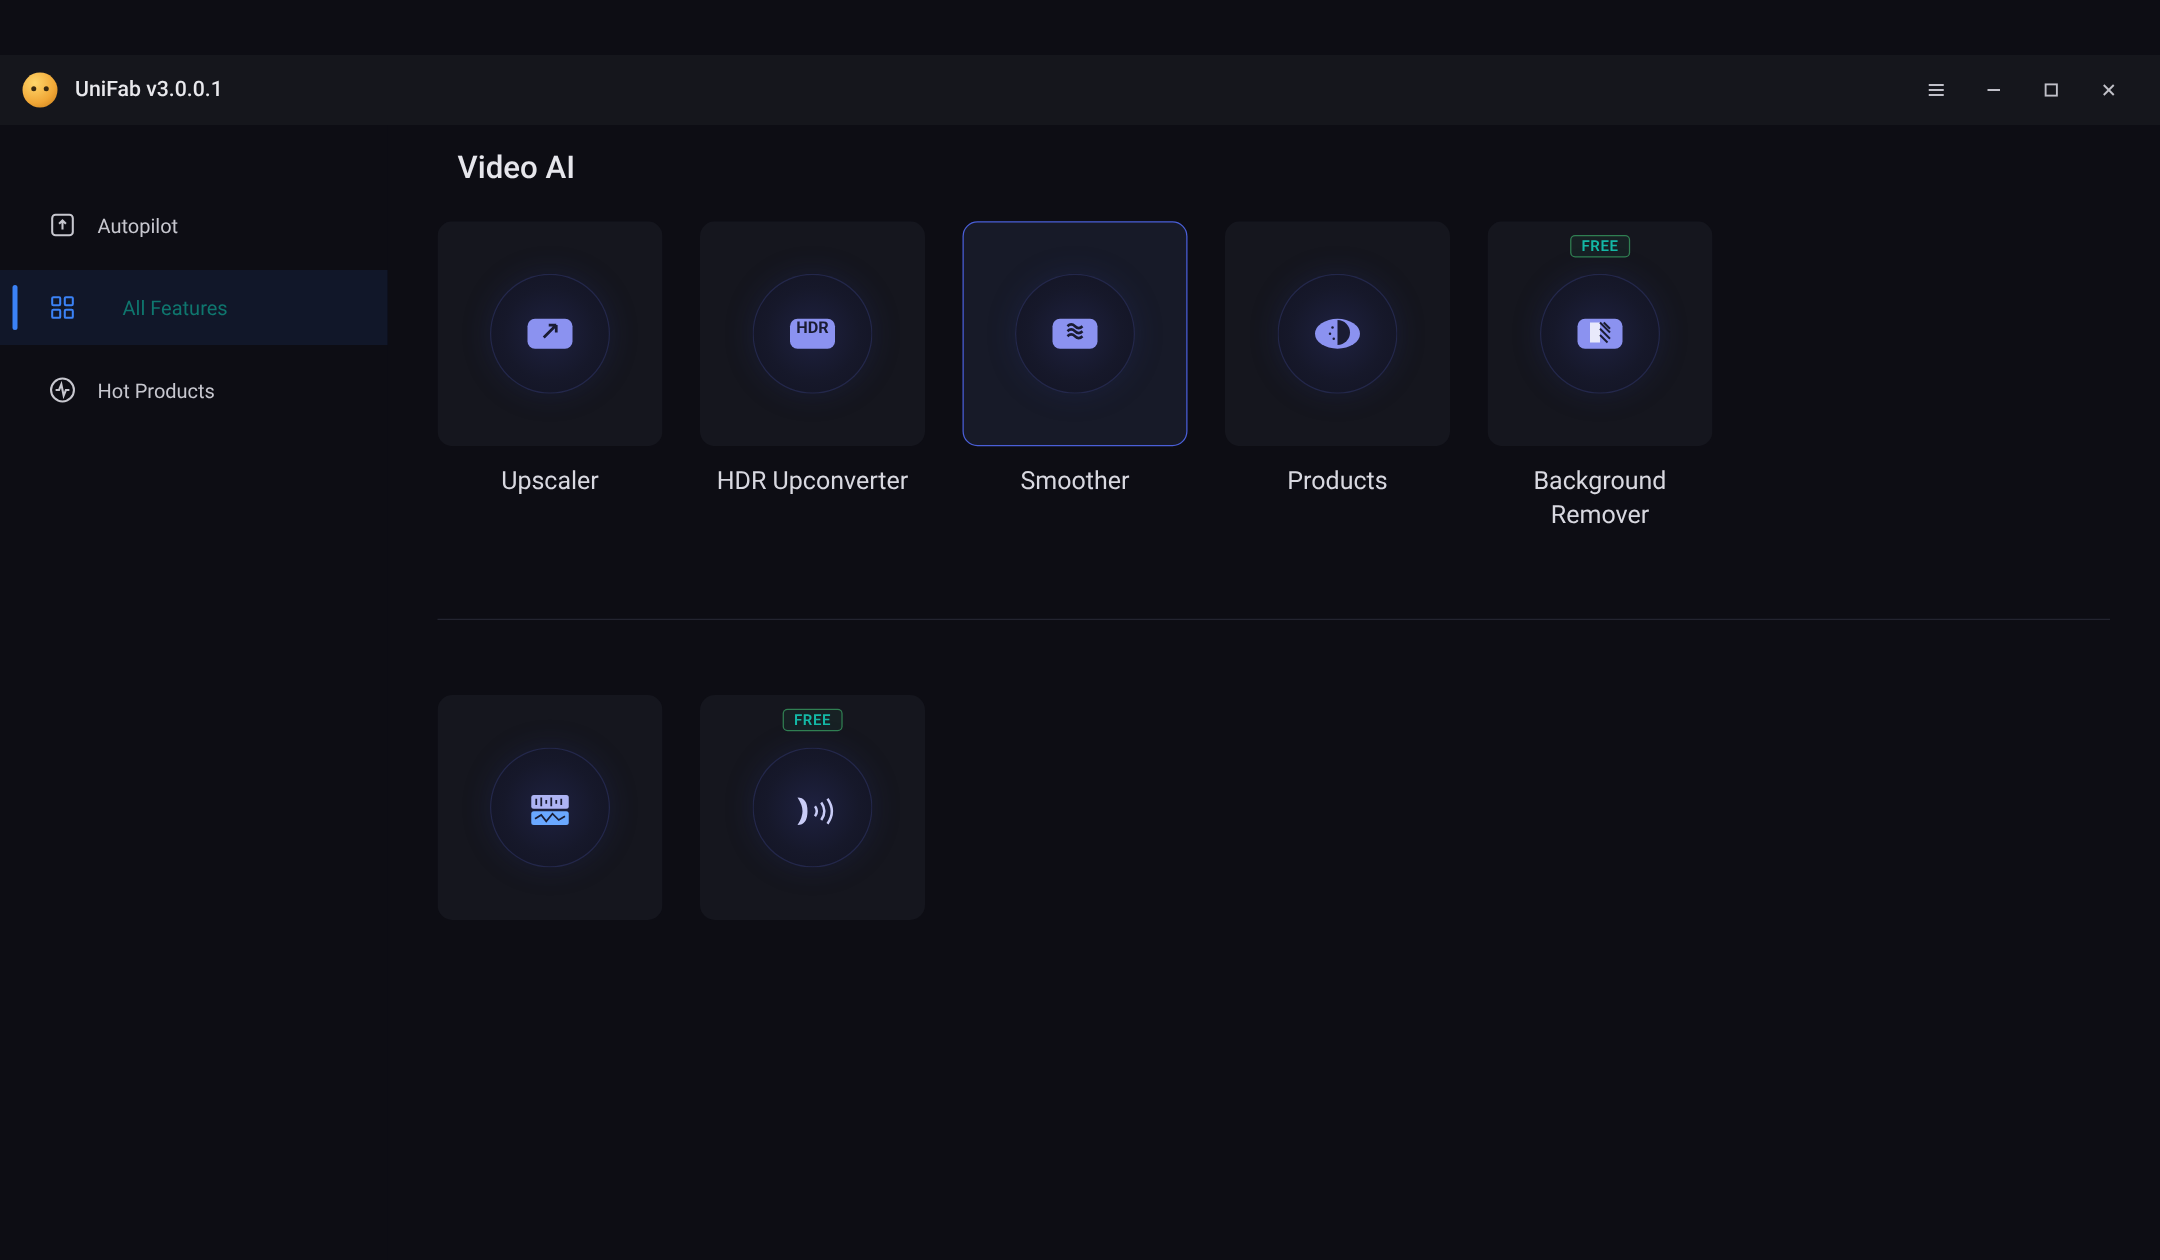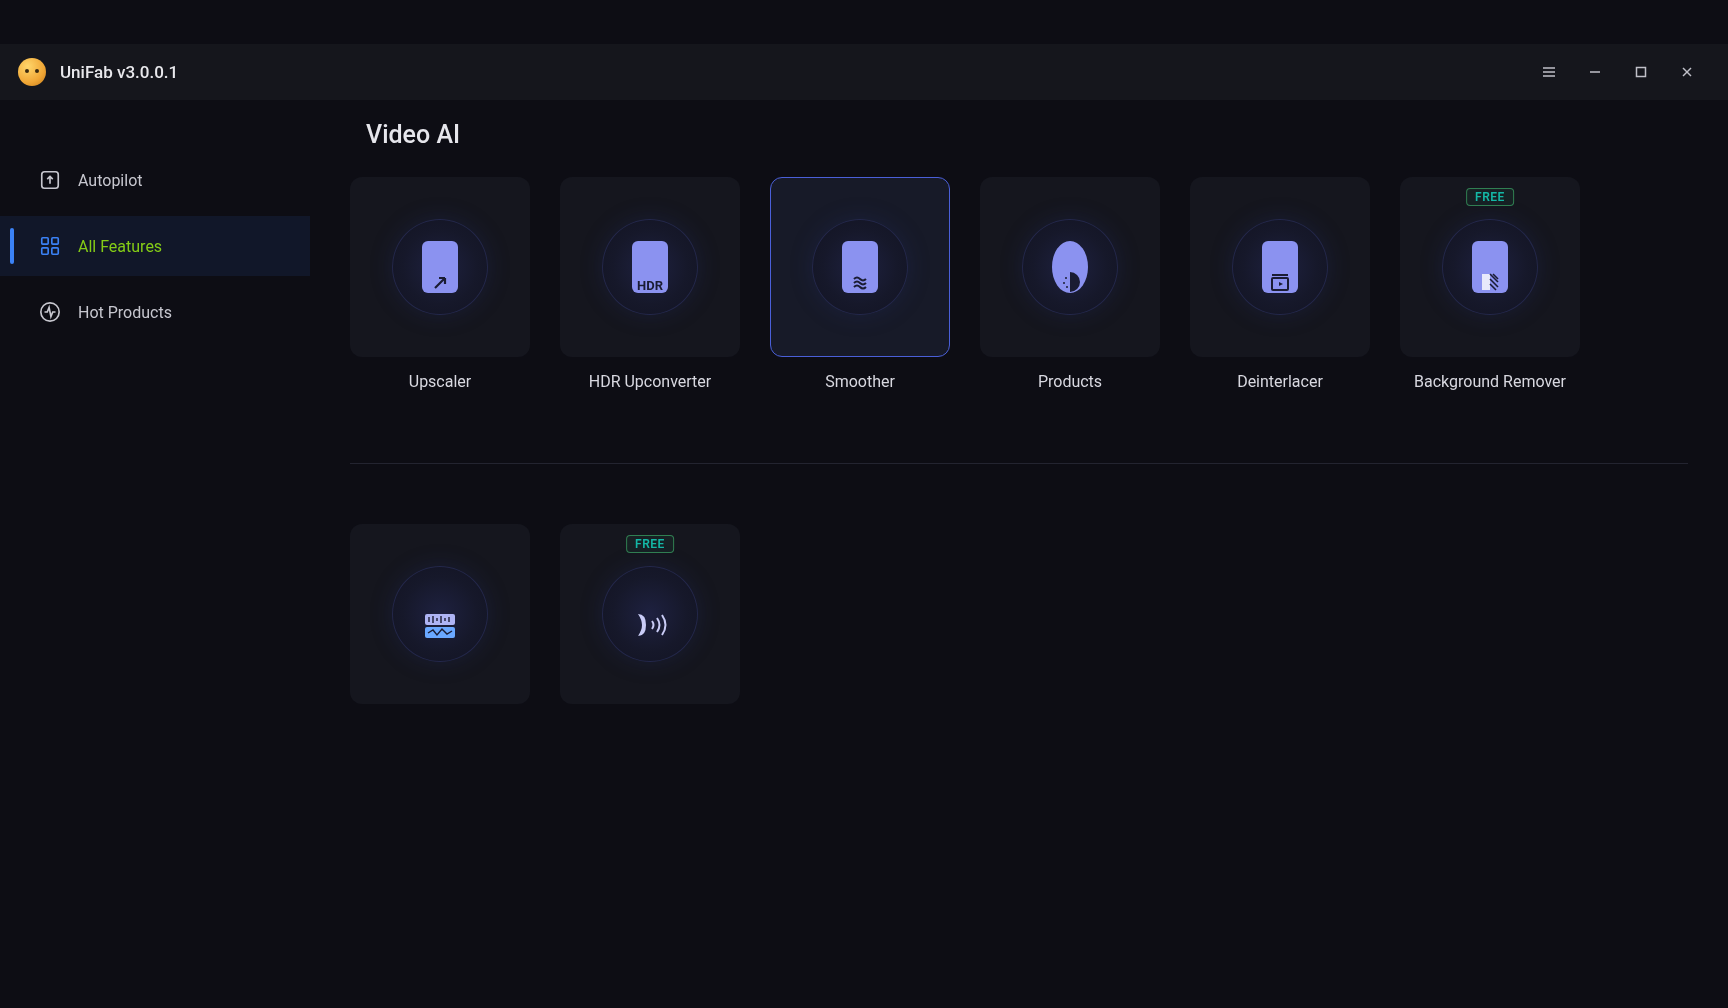--- a/index.html
+++ b/index.html
@@ -71,21 +71,22 @@
   height: 60px;
   padding-left: 38px;
   margin: 6px 0;
   cursor: pointer;
   color: #c7c7cf;
   font-size: 16px;
   position: relative;
 }
 .nav-item.active {
   background: rgba(40, 70, 140, 0.18);
-  color: #84cc16;
+  color: #0f766e;
+  gap: 20px;
 }
 .nav-item.active::before {
   content: "";
   position: absolute;
   left: 10px; top: 12px; bottom: 12px;
   width: 4px;
   background: #3b82f6;
   border-radius: 2px;
 }
 .nav-item .nav-icon {
@@ -159,34 +160,34 @@
 .orb {
   width: 96px; height: 96px;
   border-radius: 50%;
   background: radial-gradient(circle at 50% 50%, #1e2140 0%, #16182a 55%, #121322 100%);
   box-shadow: inset 0 0 0 1px rgba(80, 90, 180, 0.25), 0 0 22px rgba(40, 50, 120, 0.25);
   display: flex;
   align-items: center;
   justify-content: center;
 }
 .icon-tile {
-  width: 36px; height: 52px;
+  width: 36px; height: 24px;
   border-radius: 6px;
   background: #8b92f0;
   display: flex;
-  align-items: flex-end;
+  align-items: flex-start;
   justify-content: center;
   color: #1a1c33;
   font-size: 13px;
   font-weight: 700;
   position: relative;
 }
 .card-label {
   margin-top: 14px;
-  font-size: 16px;
+  font-size: 20px;
   color: #d8d8e0;
   text-align: center;
   line-height: 1.35;
 }
 
 .divider {
   height: 1px;
   background: #232430;
   margin: 24px 0 60px 0;
 }
@@ -308,34 +309,20 @@
                   <circle cx="7" cy="7" r="1" fill="#1a1c33"></circle>
                   <circle cx="5" cy="12" r="1" fill="#1a1c33"></circle>
                   <circle cx="8" cy="16" r="1" fill="#1a1c33"></circle>
                 </svg>
           </div>
             </div>
         </div>
         <div class="card-label">Products</div>
       </div>
 
-      <div class="card-wrap">
-        <div class="card">
-          <div class="orb">
-              <div class="icon-tile">
-            <svg width="22" height="22" viewBox="0 0 22 22" fill="#1a1c33">
-                  <rect x="3" y="3" width="16" height="2"></rect>
-                  <rect x="3" y="7" width="16" height="12" rx="1" fill="none" stroke="#1a1c33" stroke-width="2"></rect>
-                  <path d="M10 11 L14 13 L10 15 Z"></path>
-                </svg>
-          </div>
-            </div>
-        </div>
-        <div class="card-label">Deinterlacer</div>
-      </div>
 
 
       <div class="card-wrap">
         <div class="card">
           <div class="badge">FREE</div>
           <div class="orb">
               <div class="icon-tile">
             <svg width="22" height="22" viewBox="0 0 22 22">
                   <rect x="3" y="3" width="8" height="16" fill="#e8e9fb"></rect>
                   <g stroke="#1a1c33" stroke-width="1.6">

